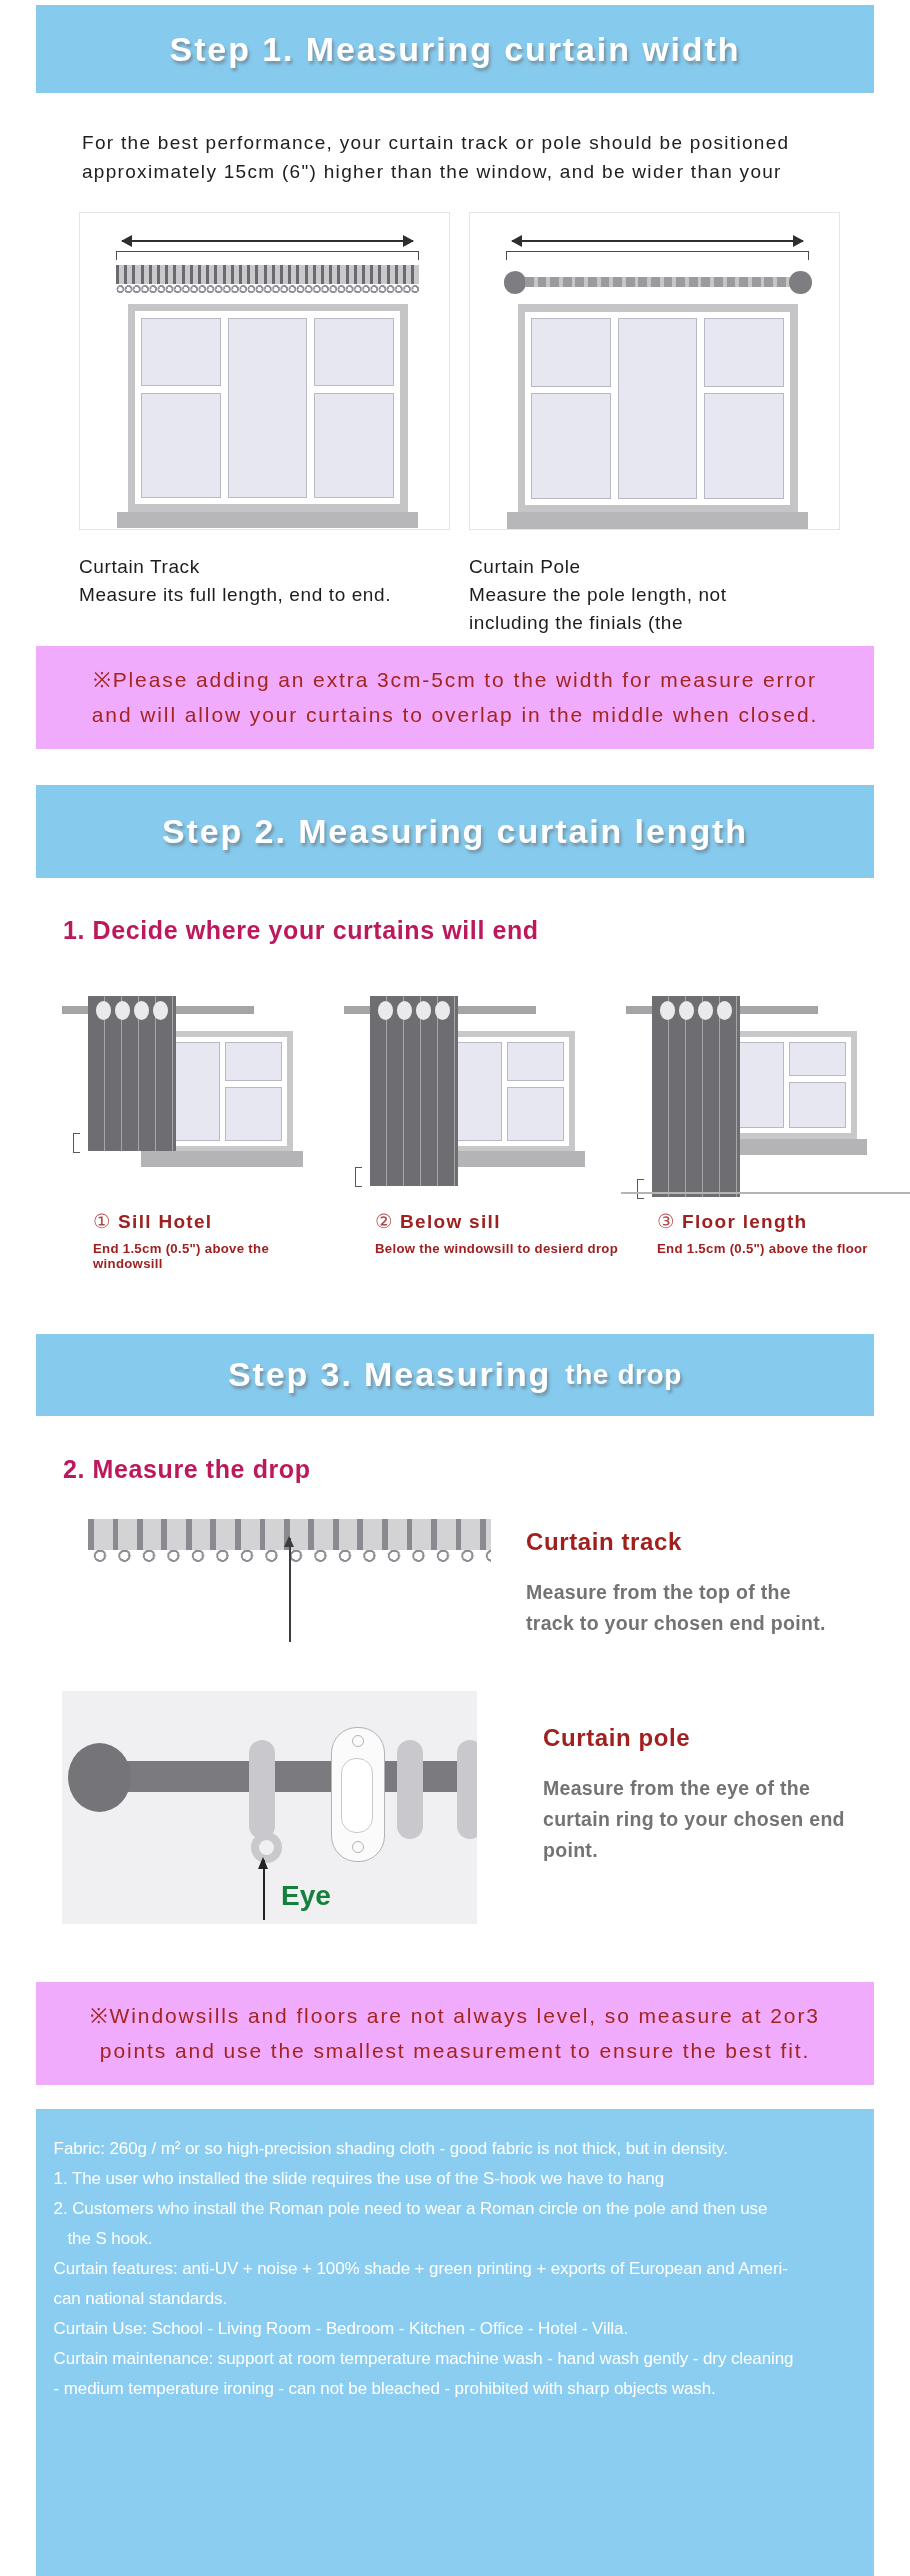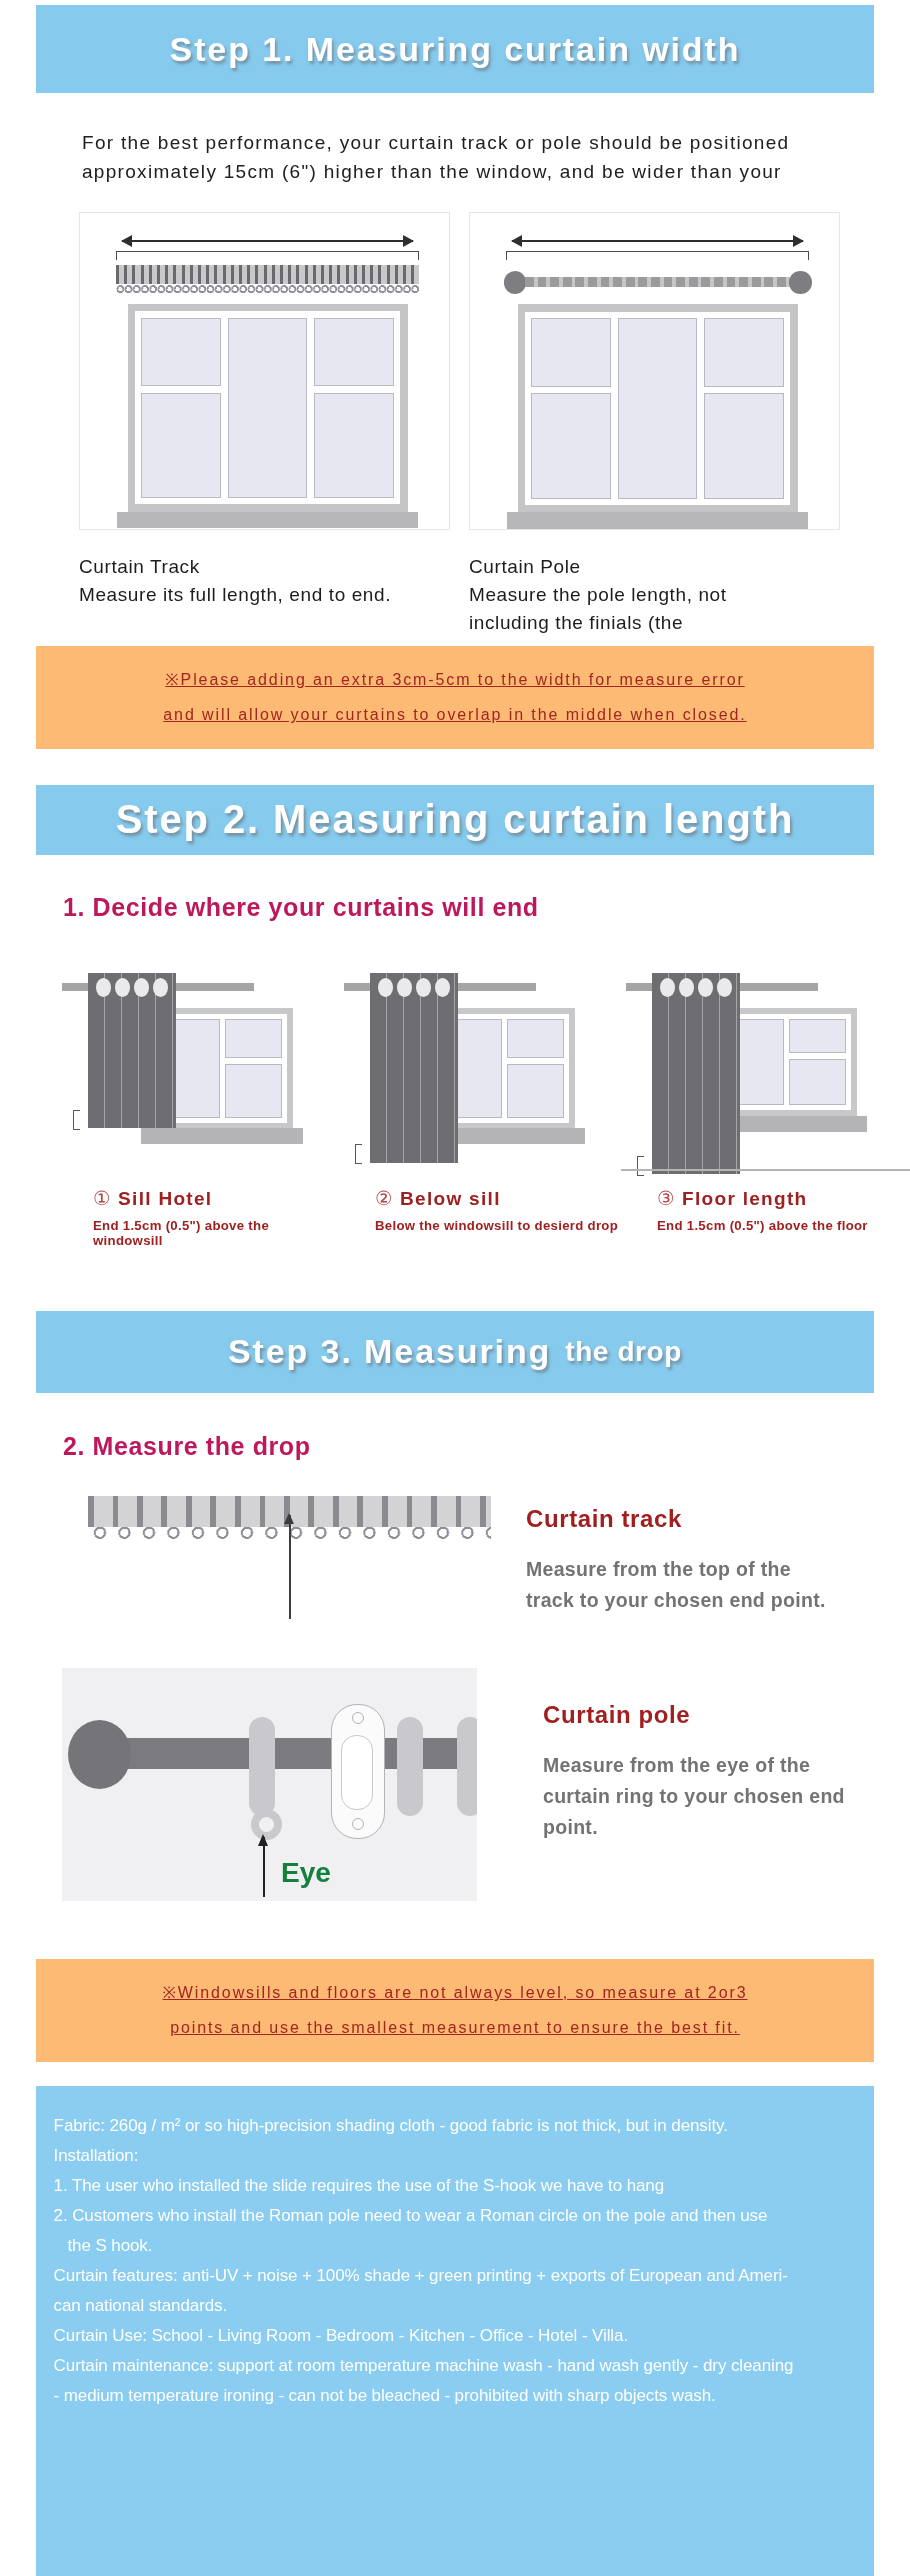--- a/index.html
+++ b/index.html
@@ -2,21 +2,21 @@
 <html style="font-size:10px"><head>
 <meta charset="utf-8">
 <style>
   html,body{margin:0;padding:0;}
   body{width:910px;background:#ffffff;font-family:"Liberation Sans",sans-serif;color:#1c1c1c;overflow-x:hidden;}
 
   
   .banner{margin:0 36px;background:#86cbee;display:flex;align-items:center;justify-content:center;
           color:#fff;font-weight:bold;letter-spacing:1.9px;text-shadow:1.9px 2.5px 3.1px rgba(105,105,110,.6);}
   #banner1{margin-top:5px;height:88px;font-size:34px;}
-  #banner2{margin-top:36px;height:70px;font-size:40px;}
+  #banner2{margin-top:36px;height:93px;font-size:34px;}
   #banner3{margin-top:63px;height:82px;font-size:34px;}
   .b3-suffix{font-size:28px;letter-spacing:0.6px;margin-left:14px;}
 
   
   .intro{margin:35px 38px 0 82px;font-size:19px;letter-spacing:1.3px;line-height:29px;color:#202020;}
 
   
   .boxrow{display:flex;gap:19px;margin:26.4px 0 0 79px;}
   .mbox{width:371px;height:318px;border:1.3px solid #e5e5e7;box-sizing:border-box;padding:19px 30px 0 36px;}
   .dbl-arrow{position:relative;height:2.5px;background:#2e2e2e;margin:7.5px 6.3px 0;}
@@ -39,22 +39,22 @@
   .pane{background:#e7e7f2;border:1.3px solid #b9b9c6;}
   .pane.top{height:37%;}
   .pane.fill{flex:1;}
   .sill1{width:301px;height:16.4px;background:#b7b7b9;margin:0 auto;}
 
   
   .caprow{display:flex;gap:19px;margin:22.6px 0 0 79px;font-size:19px;letter-spacing:0.6px;line-height:28px;color:#1d1d1d;}
   .cap{width:371px;}
 
   
-  .note{margin:8.8px 36px 0;background:#fdba74;color:#a2251f;text-align:center;
-        font-size:16px;letter-spacing:1.9px;line-height:35px;padding:16.4px 0;text-decoration:underline;}
+  .note{margin:8.8px 36px 0;background:#f0abfc;color:#a2251f;text-align:center;
+        font-size:21px;letter-spacing:1.9px;line-height:35px;padding:16.4px 0;}
   #note2{margin-top:58px;}
 
   
   .h-black{margin:38px 0 0 63px;font-size:25px;font-weight:bold;letter-spacing:0.6px;color:#be185d;}
   #heading2{margin-top:39px;}
 
   
   .cdrow{display:flex;margin:26.4px 0 0 57px;}
   .cditem{width:282px;}
   .cd{position:relative;width:277px;height:228px;}
@@ -353,21 +353,20 @@
   </div>
 </div>
 
 <div class="note" id="note2">
   <div>※Windowsills and floors are not always level, so measure at 2or3</div>
   <div>points and use the smallest measurement to ensure the best fit.</div>
 </div>
 
 <div class="details">
   <div>Fabric: 260g / m² or so high-precision shading cloth - good fabric is not thick, but in density.</div>
-  <div>Installation:</div>
   <div>1. The user who installed the slide requires the use of the S-hook we have to hang</div>
   <div>2. Customers who install the Roman pole need to wear a Roman circle on the pole and then use</div>
   <div>   the S hook.</div>
   <div>Curtain features: anti-UV + noise + 100% shade + green printing + exports of European and Ameri-</div>
   <div>can national standards.</div>
   <div>Curtain Use: School - Living Room - Bedroom - Kitchen - Office - Hotel - Villa.</div>
   <div>Curtain maintenance: support at room temperature machine wash - hand wash gently - dry cleaning</div>
   <div>- medium temperature ironing - can not be bleached - prohibited with sharp objects wash.</div>
 </div>
 

